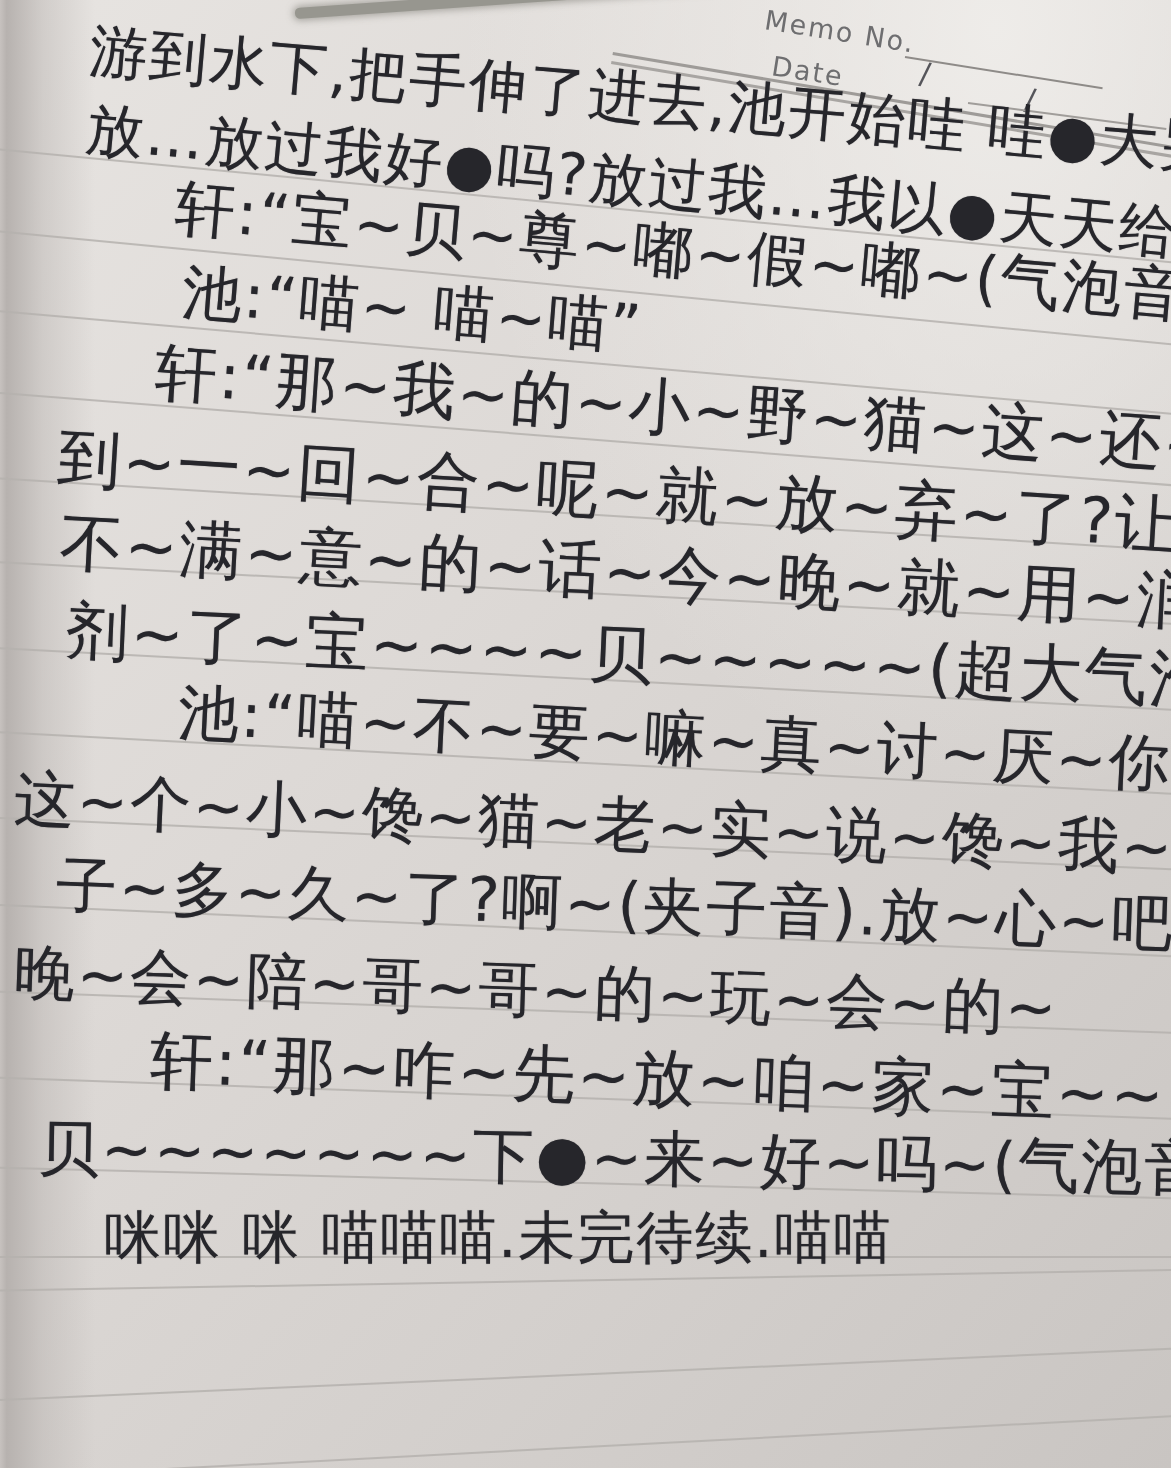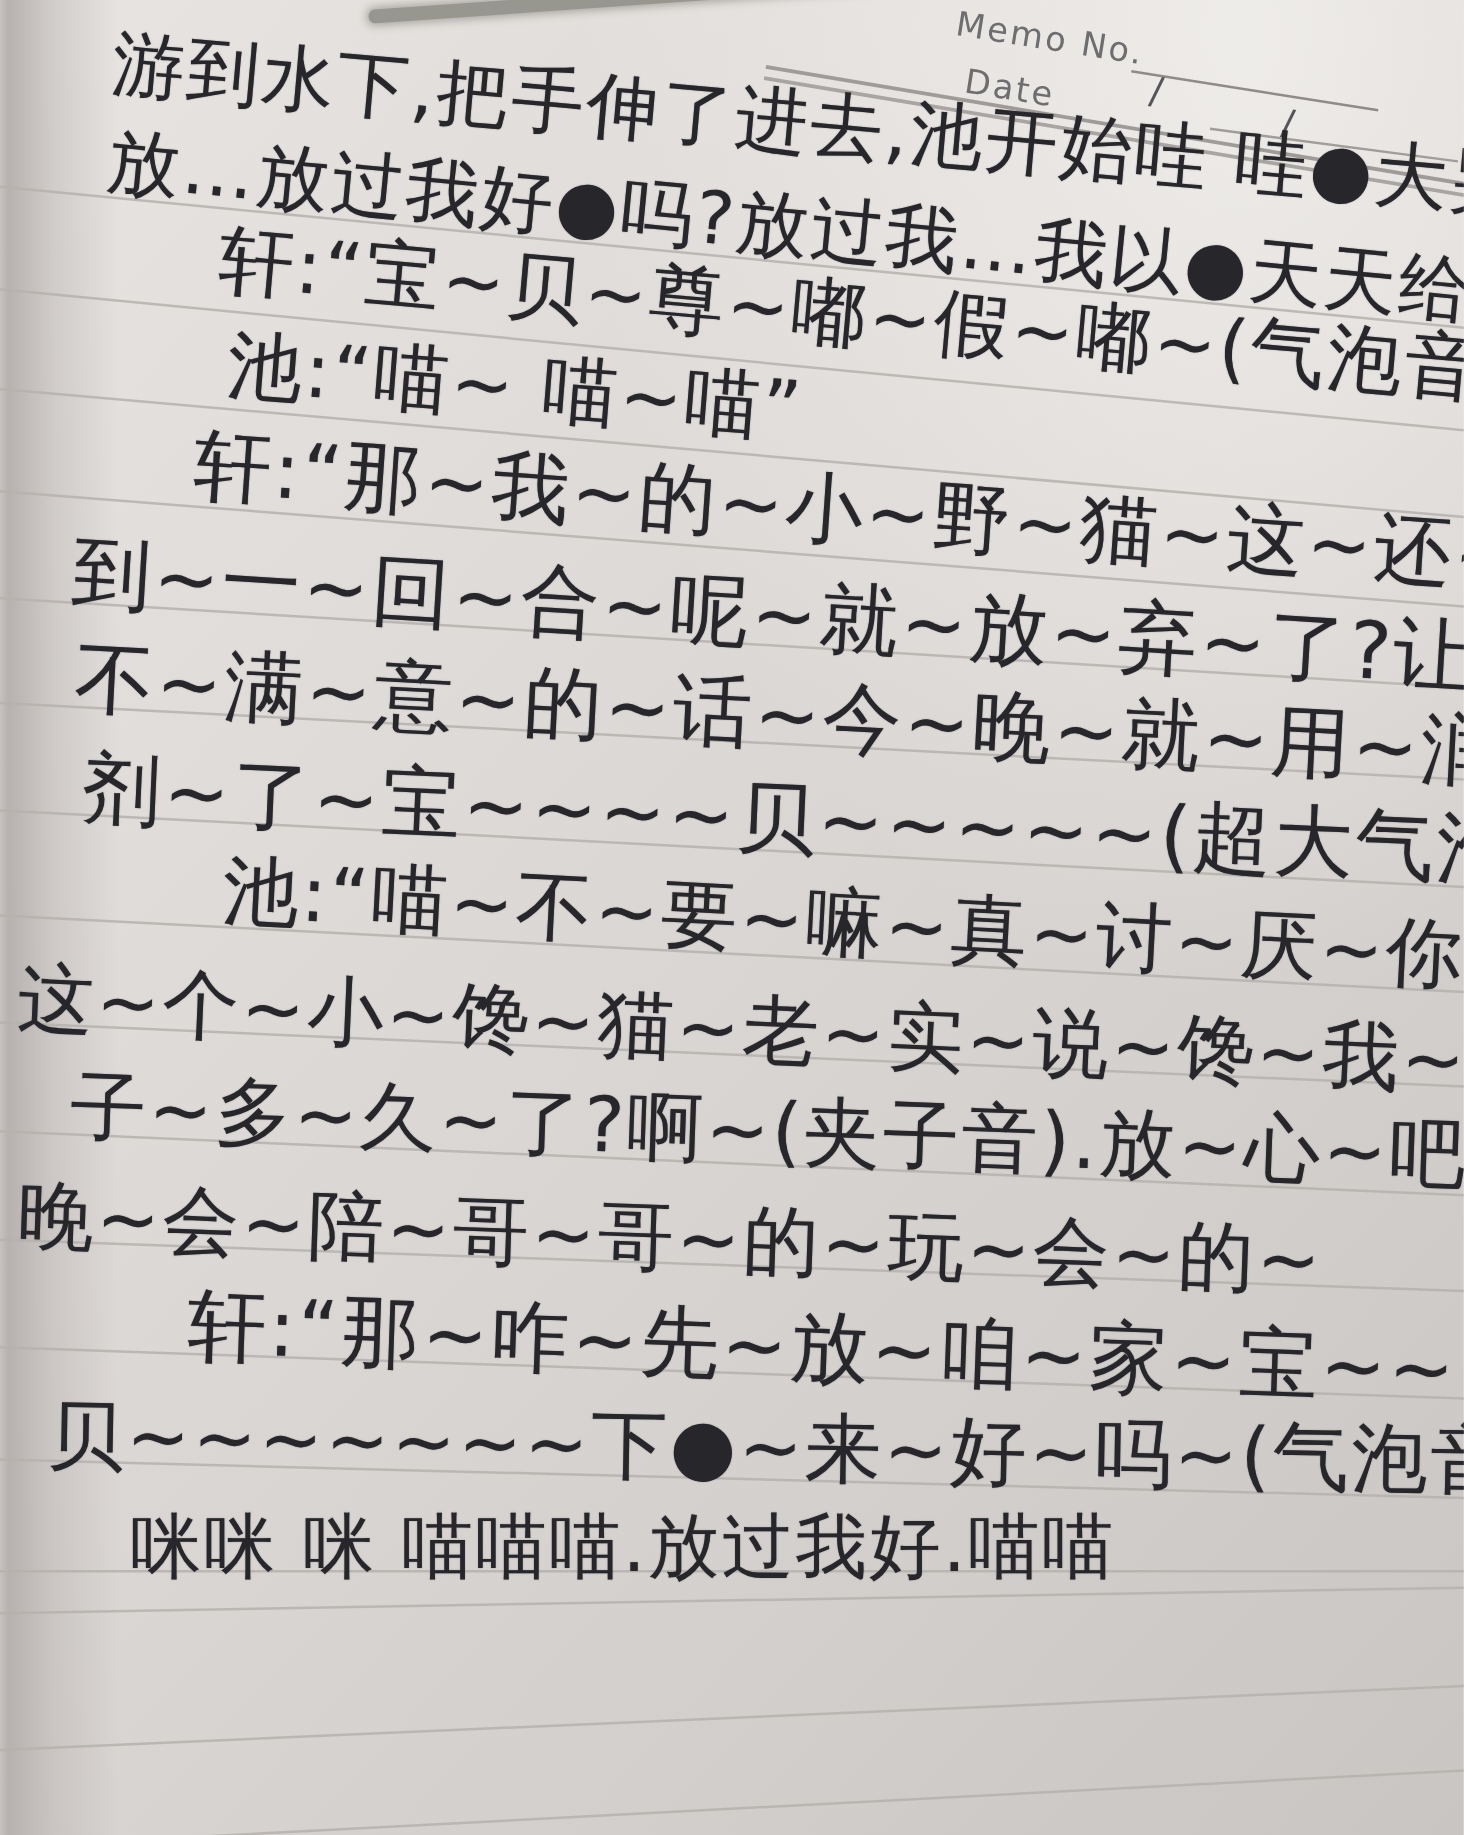--- a/index.html
+++ b/index.html
@@ -129,15 +129,15 @@
   <div class="row r5">轩:“那~我~的~小~野~猫~这~还~没</div>
   <div class="row r6">到~一~回~合~呢~就~放~弃~了?让~我~</div>
   <div class="row r7">不~满~意~的~话~今~晚~就~用~润~滑~</div>
   <div class="row r8">剂~了~宝~~~~贝~~~~~(超大气泡音)</div>
   <div class="row r9">池:“喵~不~要~嘛~真~讨~厌~你~●~</div>
   <div class="row r10">这~个~小~馋~猫~老~实~说~馋~我~身~</div>
   <div class="row r11">子~多~久~了?啊~(夹子音).放~心~吧~今~</div>
   <div class="row r12">晚~会~陪~哥~哥~的~玩~会~的~</div>
   <div class="row r13">轩:“那~咋~先~放~咱~家~宝~~~~</div>
   <div class="row r14">贝~~~~~~~下●~来~好~吗~(气泡音)</div>
-  <div class="row r15">咪咪 咪 喵喵喵.放过我好.喵喵</div>
+  <div class="row r15">咪咪 咪 喵喵喵.未完待续.喵喵</div>
 
 </div>
 
 </body></html>

